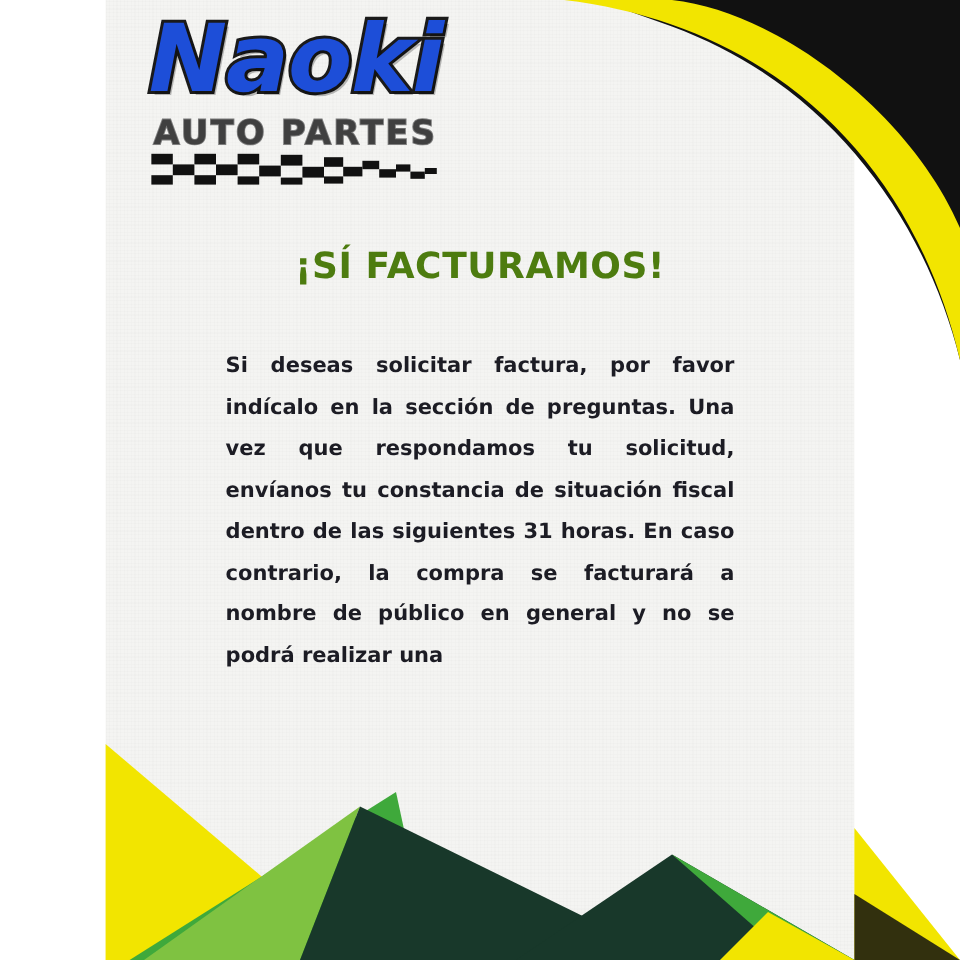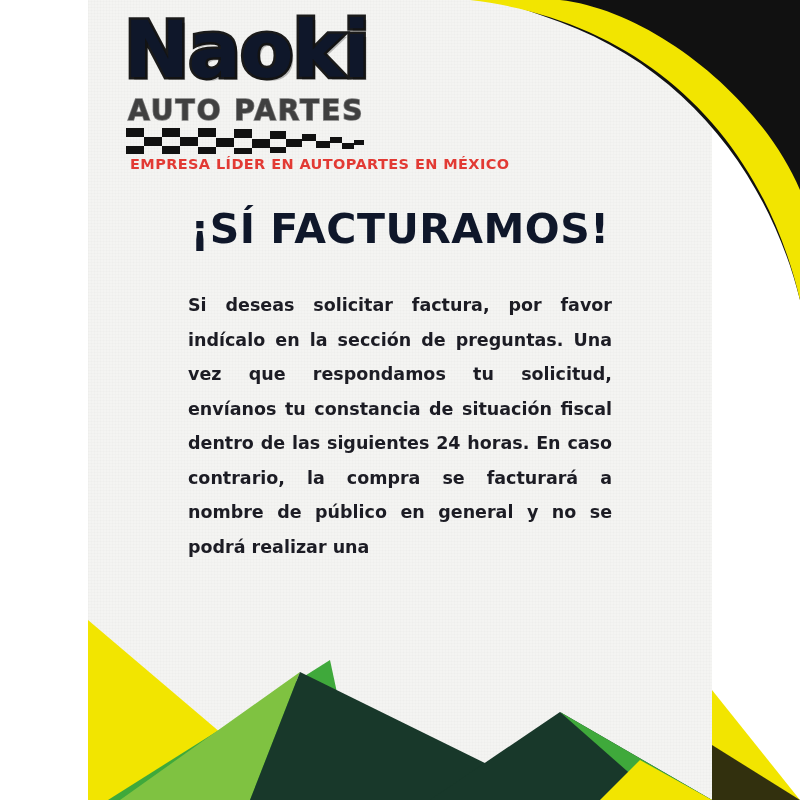--- a/index.html
+++ b/index.html
@@ -52,24 +52,25 @@
     top: 6px;
     width: 360px;
     height: 170px;
   }
   .logo-word {
     position: absolute;
     left: 14px;
     top: 0px;
     font-family: "DejaVu Sans", sans-serif;
     font-weight: bold;
+    font-style: italic;
     font-size: 78px;
     line-height: 88px;
     letter-spacing: -1px;
-    color: #0f172a;
+    color: #1d4ed8;
     -webkit-text-stroke: 5px #1a1a1a;
     paint-order: stroke fill;
     text-shadow: 3px 3px 0 rgba(0,0,0,0.25);
   }
   .logo-sub {
     position: absolute;
     left: 18px;
     top: 88px;
     font-family: "DejaVu Sans", sans-serif;
     font-weight: bold;
@@ -100,23 +101,23 @@
 
   
   .headline {
     position: absolute;
     left: 88px;
     top: 205px;
     width: 624px;
     text-align: center;
     font-family: "DejaVu Sans", sans-serif;
     font-weight: bold;
-    font-size: 41px;
+    font-size: 30px;
     letter-spacing: 0.5px;
-    color: #0f172a;
+    color: #4d7c0f;
   }
 
   
   .body-copy {
     position: absolute;
     left: 188px;
     top: 288px;
     width: 424px;
     font-family: "DejaVu Sans", sans-serif;
     font-weight: bold;
@@ -186,22 +187,21 @@
           <rect x="216" y="15" width="12" height="6" fill="#111"></rect>
 
           <rect x="0" y="18" width="18" height="8" fill="#111"></rect>
           <rect x="36" y="18" width="18" height="8" fill="#111"></rect>
           <rect x="72" y="19" width="18" height="7" fill="#111"></rect>
           <rect x="108" y="20" width="18" height="6" fill="#111"></rect>
           <rect x="144" y="19" width="16" height="6" fill="#111"></rect>
         </g>
       </svg>
     </div>
-    <div class="tagline">EMPRESA LÍDER  EN AUTOPARTES EN MÉXICO</div>
   </div>
 
   <div class="headline">¡SÍ FACTURAMOS!</div>
 
   <div class="body-copy">
-    <span>Si deseas solicitar factura, por favor indícalo en la sección de preguntas. Una vez que respondamos tu solicitud, envíanos tu constancia de situación fiscal dentro de las siguientes 24 horas. En caso contrario, la compra se facturará a nombre de público en general y no se podrá realizar una</span>
+    <span>Si deseas solicitar factura, por favor indícalo en la sección de preguntas. Una vez que respondamos tu solicitud, envíanos tu constancia de situación fiscal dentro de las siguientes 31 horas. En caso contrario, la compra se facturará a nombre de público en general y no se podrá realizar una</span>
   </div>
 
 </div>
 
 </body></html>

